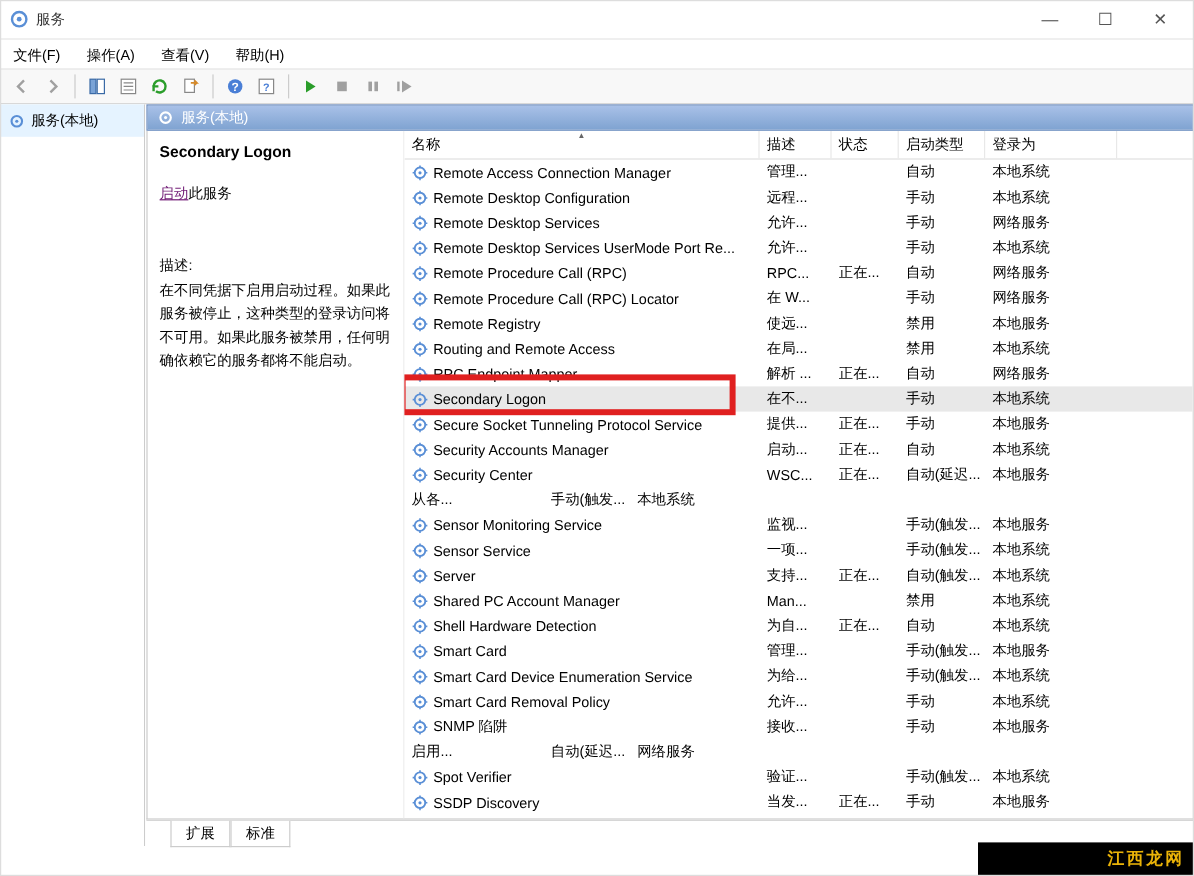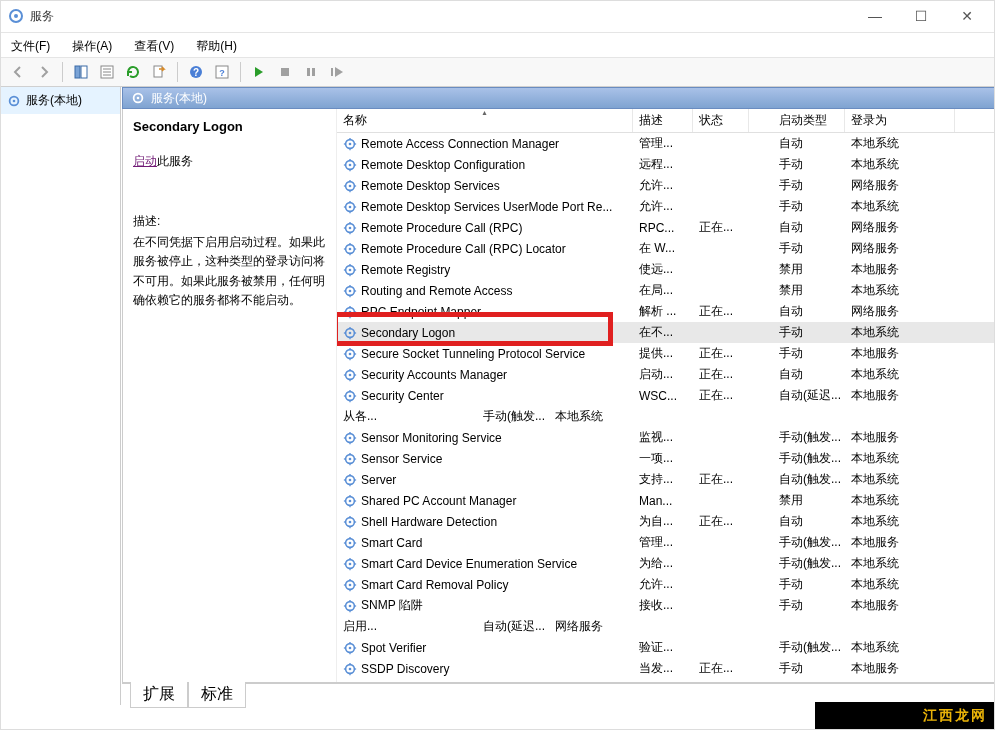--- a/index.html
+++ b/index.html
@@ -46,27 +46,27 @@
 .list-rows { flex: 1; overflow-y: scroll; overflow-x: hidden; }
 .row { display: flex; height: 21px; align-items: center; font-size: 12px; position: relative; }
 .row .cell { padding: 0 6px; white-space: nowrap; overflow: hidden; text-overflow: ellipsis; display: flex; align-items: center; gap: 4px; }
 .row.highlighted { background: #e8e8e8; }
 .highlight-box { position: absolute; border: 5px solid #e02020; pointer-events: none; z-index: 10; }
 
 
 .c-name  { width: 296px; }
 .c-desc  { width: 60px; }
 .c-state { width: 56px; }
-.c-start { width: 72px; margin-left: 24px; }
+.c-start { width: 72px; }
 .c-logon { width: 110px; }
 
 .gear-ico { width: 14px; height: 14px; flex-shrink: 0; }
 
 
-.tabs-bottom { height: 22px; display: flex; align-items: center; padding-left: 8px; border-top: 1px solid #ccc; background: #fff; gap: 0; font-size: 16px; }
+.tabs-bottom { height: 22px; display: flex; align-items: center; padding-left: 20px; border-top: 1px solid #ccc; background: #fff; gap: 0; font-size: 12px; }
 .tabs-bottom .tab { padding: 2px 12px; border: 1px solid #ccc; border-top: none; background: #fff; cursor: default; }
 .tabs-bottom .tab.active { background: #fff; font-weight: normal; }
 
 
 .footer { position: absolute; bottom: 0; right: 0; height: 28px; display: flex; align-items: center; justify-content: flex-end; padding-right: 8px; background: #000; color: #eab308; font-size: 14px; font-weight: bold; letter-spacing: 2px; width: 180px; }
 .page-border { position: absolute; left:0; top:0; right:0; bottom:0; border:1px solid #ddd; pointer-events:none; }
 
 
 .list-rows::-webkit-scrollbar { width: 17px; }
 .list-rows::-webkit-scrollbar-track { background: #f0f0f0; }

